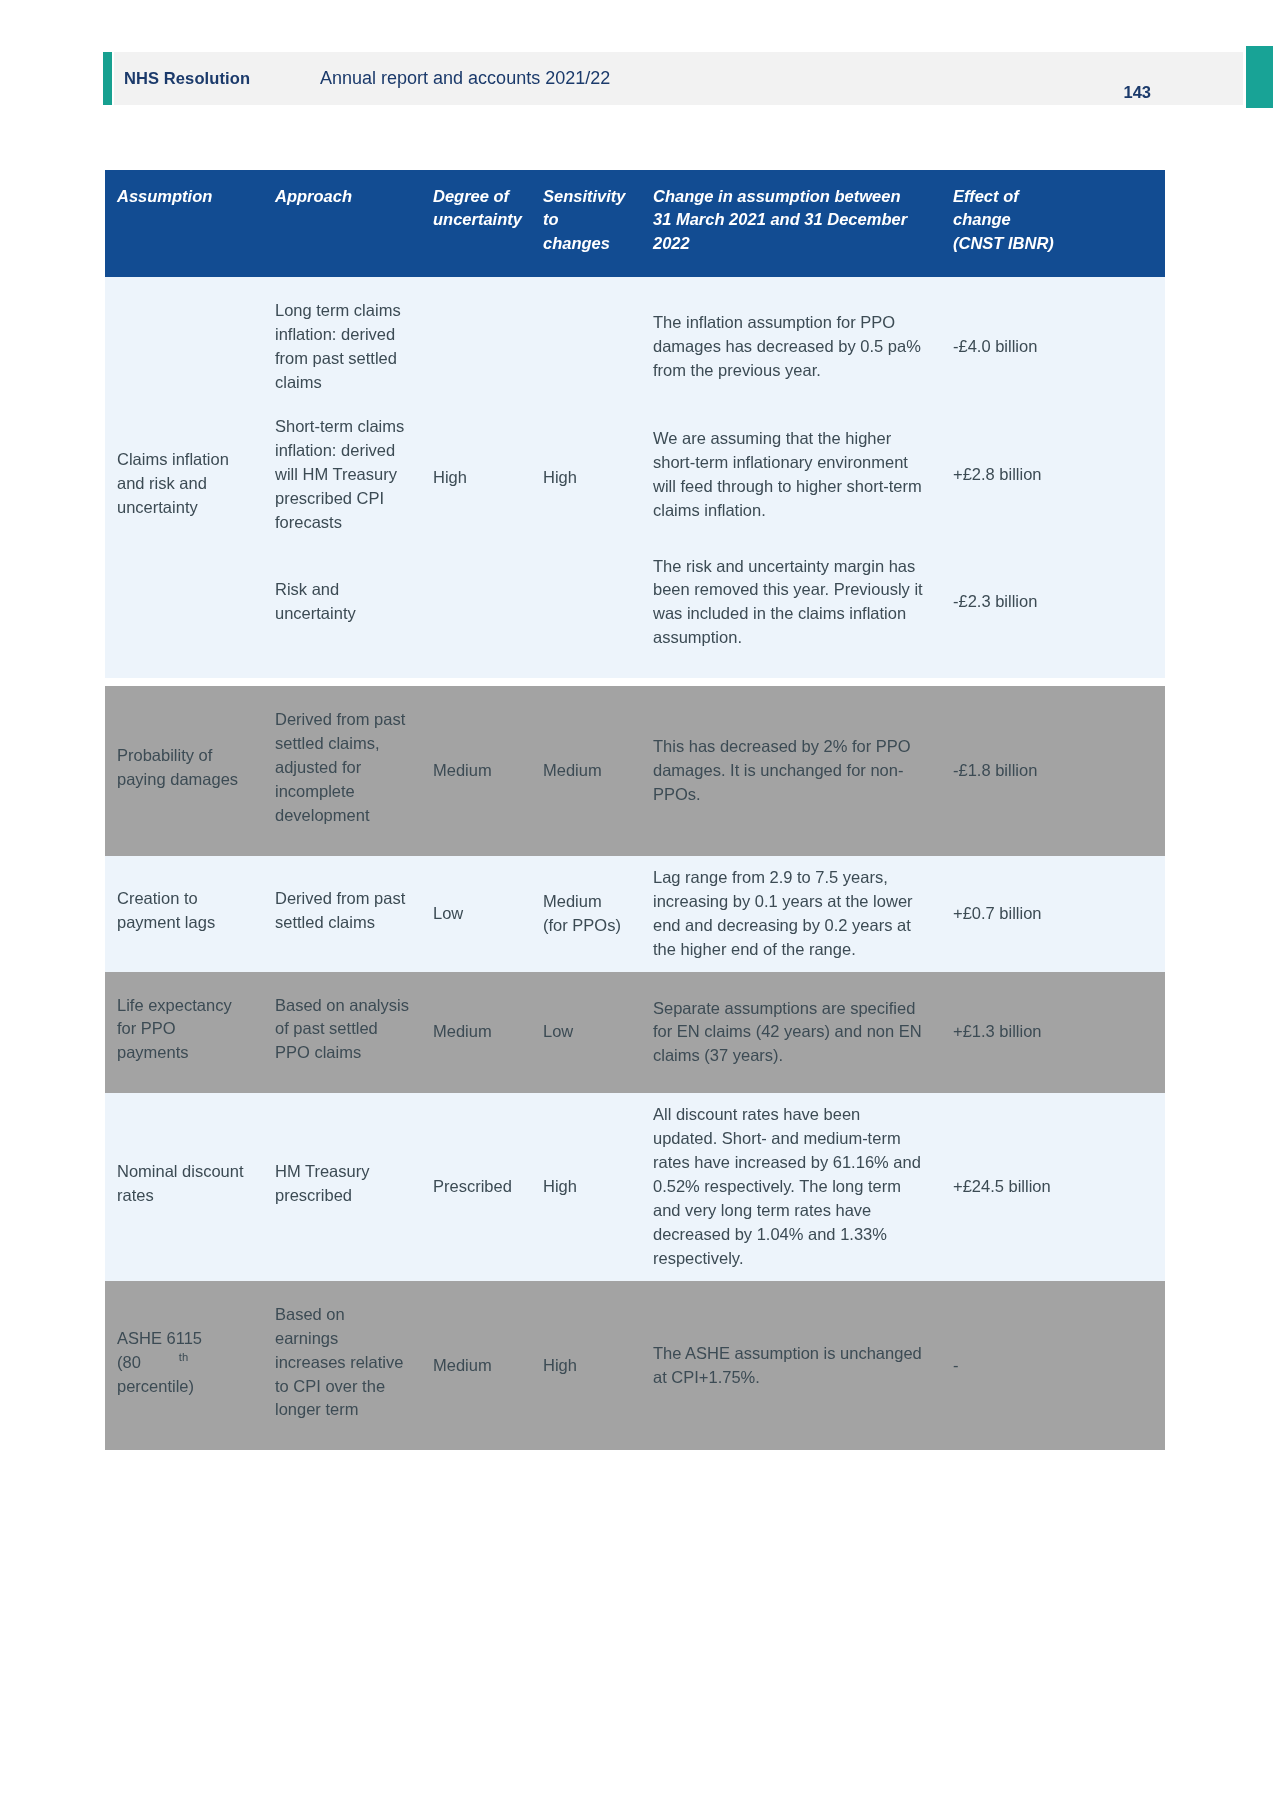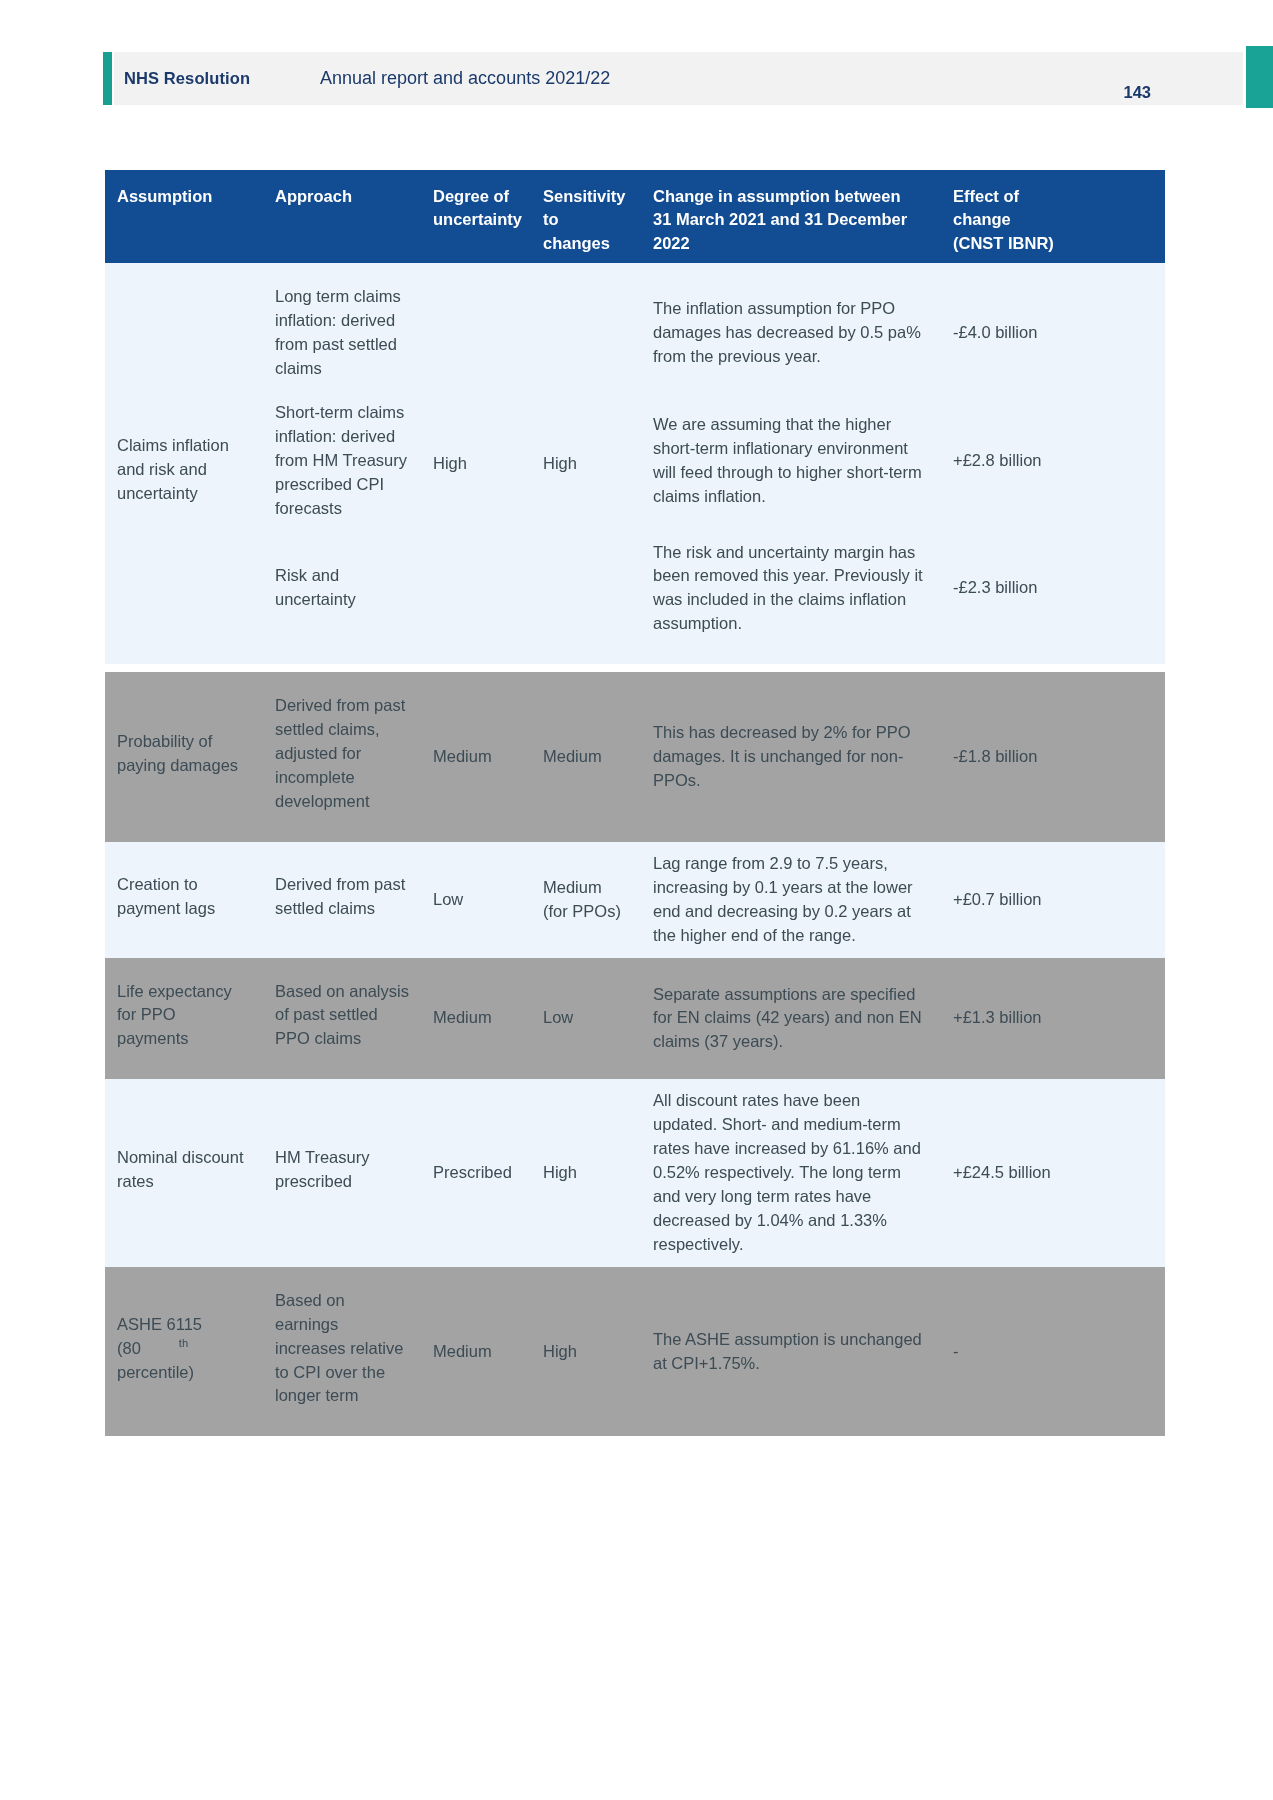--- a/index.html
+++ b/index.html
@@ -85,22 +85,23 @@
   .assump-table col.c-change      { width: 300px; }
   .assump-table col.c-effect      { width: 224px; }
 
   thead th {
     background: #124c92;
     color: #ffffff;
     font-size: 16.5px;
     font-weight: bold;
     text-align: left;
     vertical-align: top;
-    padding: 15px 12px 8px 12px;
+    padding: 15px 12px 22px 12px;
     line-height: 1.42;
+    font-style: italic;
   }
   thead th.first { padding-left: 12px; }
 
   tbody td {
     font-size: 16.5px;
     line-height: 1.45;
     vertical-align: middle;
     padding: 10px 12px;
     color: #3c4b54;
     background: transparent;
@@ -172,21 +173,21 @@
 
     <tr class="band-alt">
       <td class="group-cell pad-top-lg" rowspan="3">Claims inflation and risk and uncertainty</td>
       <td class="sub-cell pad-top-lg">Long term claims inflation: derived from past settled claims</td>
       <td class="group-cell" rowspan="3">High</td>
       <td class="group-cell" rowspan="3">High</td>
       <td class="pad-top-lg">The inflation assumption for PPO damages has decreased by 0.5 pa% from the previous year.</td>
       <td class="pad-top-lg">-£4.0 billion</td>
     </tr>
     <tr class="band-alt">
-      <td class="sub-cell">Short-term claims inflation: derived from HM Treasury prescribed CPI forecasts</td>
+      <td class="sub-cell">Short-term claims inflation: derived will HM Treasury prescribed CPI forecasts</td>
       <td>We are assuming that the higher short-term inflationary environment will feed through to higher short-term claims inflation.</td>
       <td>+£2.8 billion</td>
     </tr>
     <tr class="band-alt">
       <td class="sub-cell pad-bot-lg">Risk and uncertainty</td>
       <td class="pad-bot-lg">The risk and uncertainty margin has been removed this year. Previously it was included in the claims inflation assumption.</td>
       <td class="pad-bot-lg">-£2.3 billion</td>
     </tr>
 
     <tr class="gap-row">

